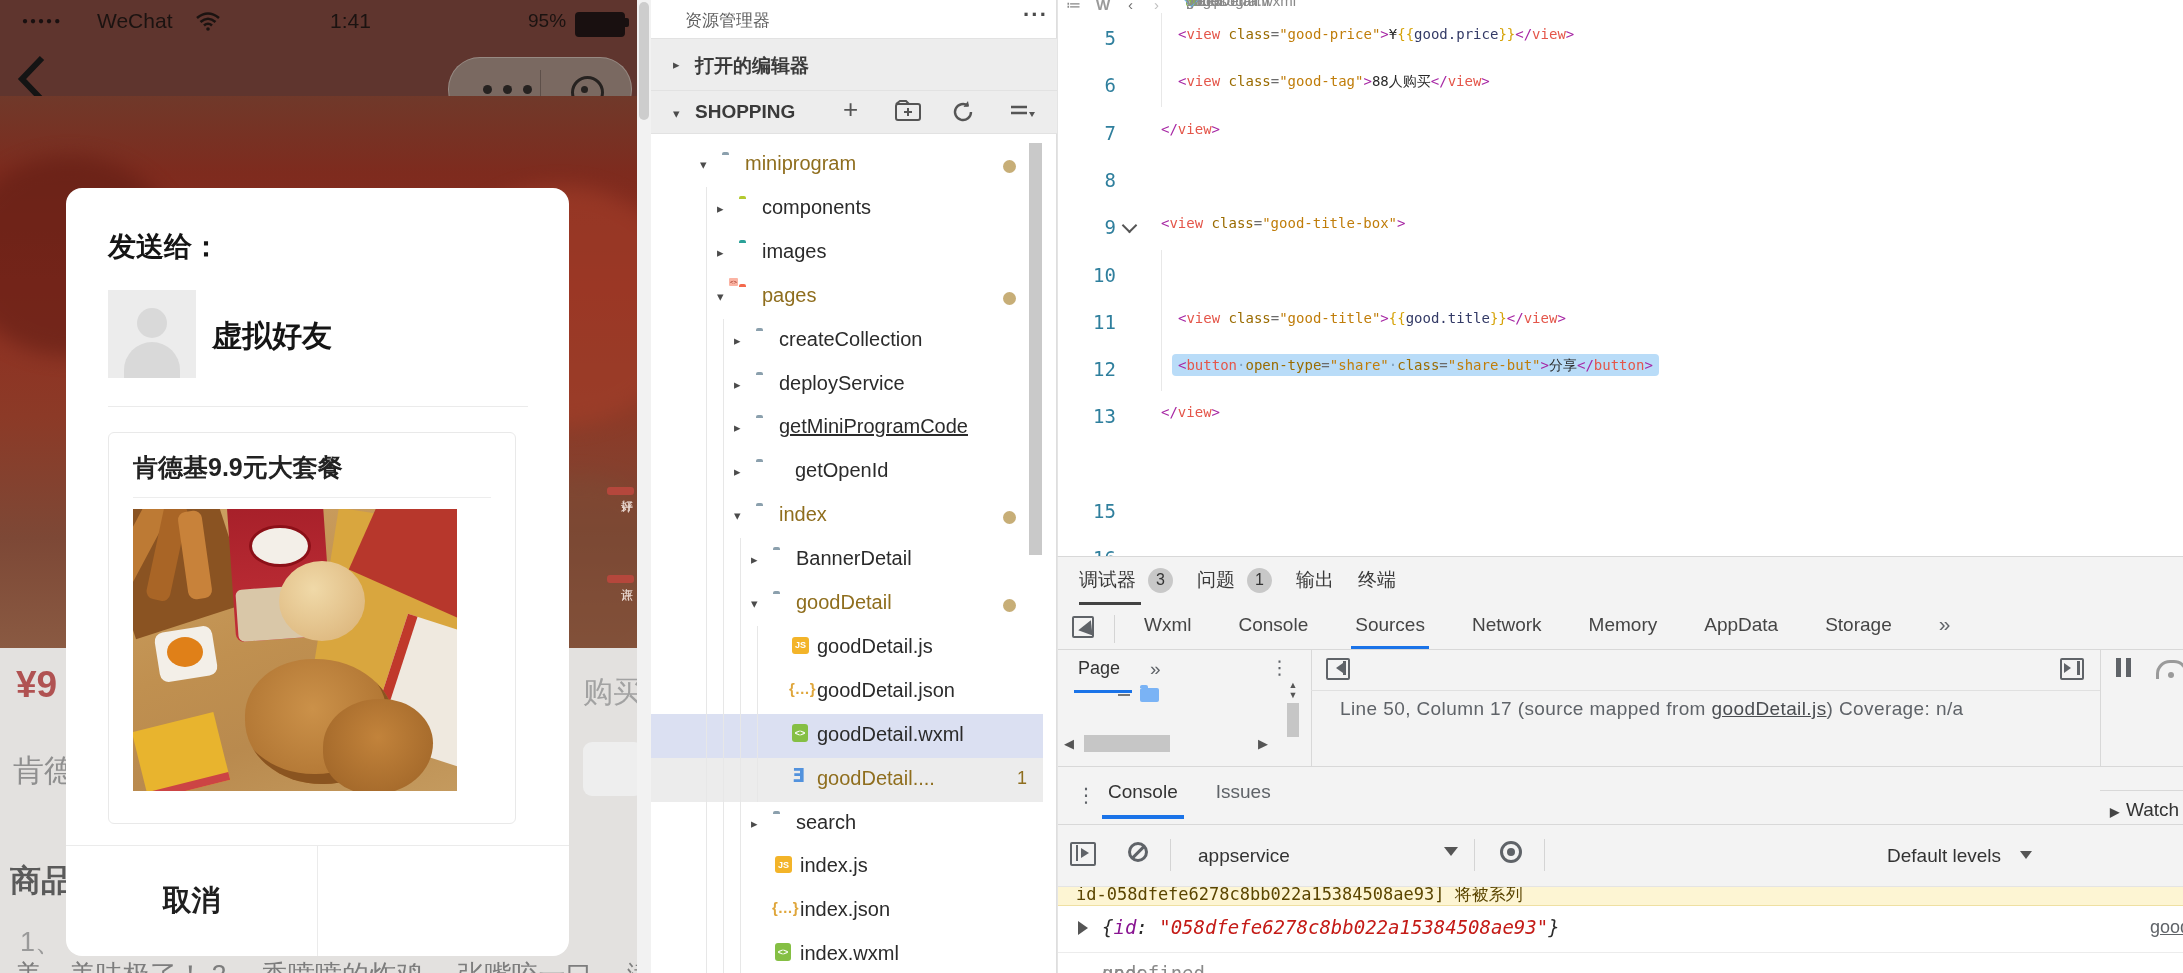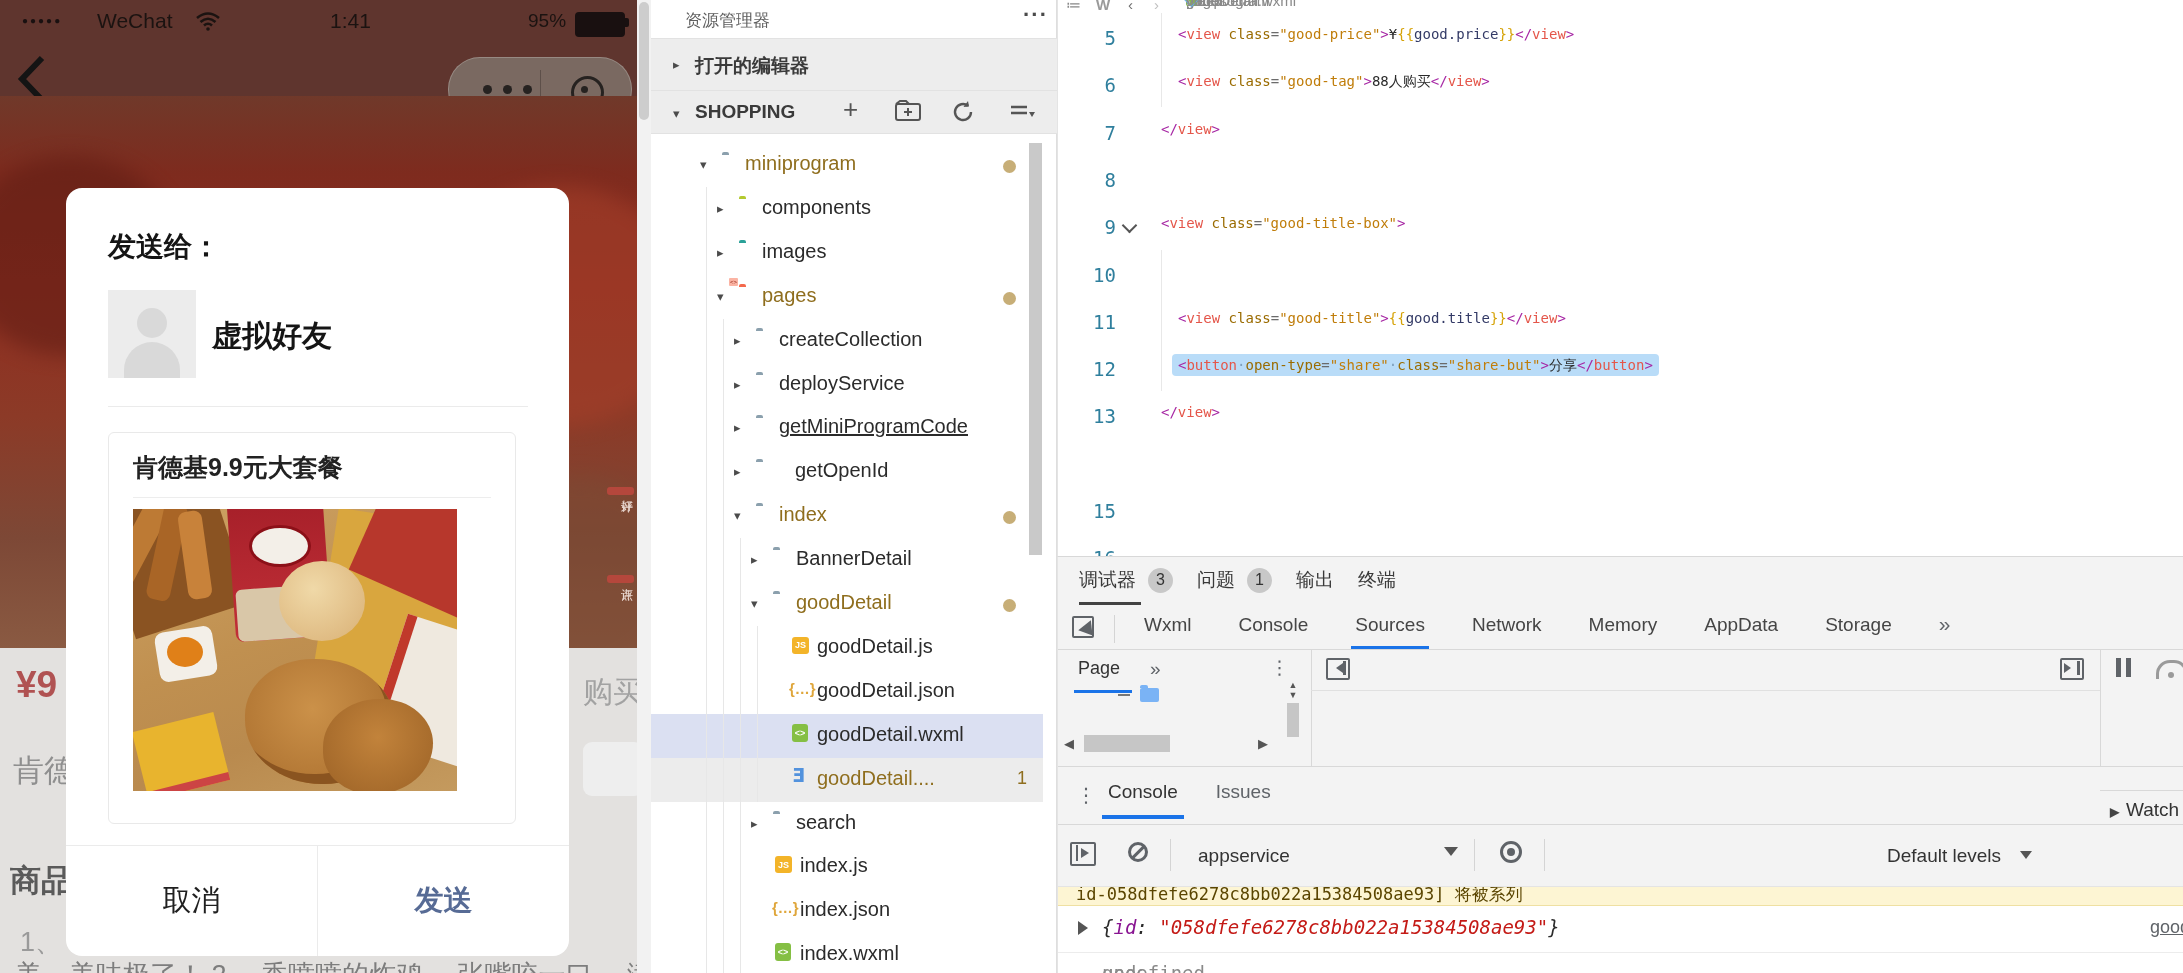--- a/index.html
+++ b/index.html
@@ -44,21 +44,21 @@
   .card{left:42px;top:244px;width:406px;height:390px;border:1px solid #e9e9e9;border-radius:6px;background:#fff;}
   .card-title{left:24px;top:18px;font-size:25px;font-weight:bold;color:#222;}
   .card-hr{left:24px;top:64px;width:358px;height:1px;background:#ededed;}
   .kfc{left:24px;top:76px;width:324px;height:282px;overflow:hidden;
        background:linear-gradient(160deg,#cda263 0%,#c09050 45%,#b98a4e 70%,#c49a5e 100%);}
   .kfc div{position:absolute;}
   .btn-hr{left:0;top:657px;width:503px;height:1px;background:#ebebeb;}
   .btn-vr{left:251px;top:657px;width:1px;height:111px;background:#ebebeb;}
   .dlg-btn{top:658px;width:251px;height:110px;display:flex;align-items:center;justify-content:center;
            font-size:29px;background:transparent;border:none;}
-  .dlg-cancel{left:0;color:#1f1f1f;font-weight:400;}
+  .dlg-cancel{left:0;color:#1f1f1f;font-weight:700;}
   .dlg-send{left:252px;color:#576b95;font-weight:600;}
 
   
   #explorer{left:637px;top:0;width:420px;height:973px;background:#ffffff;border-right:1px solid #dedede;box-sizing:border-box;}
   .ex-strip{left:0;top:0;width:14px;height:973px;background:#f2f2f2;}
   .ex-strip i{position:absolute;left:2px;top:2px;width:10px;height:118px;background:#cdcdcd;border-radius:5px;}
   .ex-head{left:14px;top:0;width:406px;height:38px;}
   .ex-title{left:34px;top:9px;font-size:17px;color:#5f5f5f;}
   .ex-menu{left:372px;top:2px;font-size:22px;color:#4a4a4a;letter-spacing:1px;font-weight:bold;}
   .ex-row{left:14px;width:406px;height:52px;background:#ededed;border-top:1px solid #e2e2e2;box-sizing:border-box;}
@@ -281,21 +281,20 @@
         <div style="left:24px;top:120px;width:58px;height:50px;background:#f3efe8;border-radius:9px;transform:rotate(-9deg);"></div>
         <div style="left:34px;top:128px;width:36px;height:30px;background:#e08018;border-radius:50%;"></div>
         <div style="left:112px;top:150px;width:150px;height:125px;background:radial-gradient(circle at 45% 40%,#cb9149,#a66a2a);border-radius:46% 54% 48% 52%;box-shadow:inset -8px -10px 0 #8a5420;"></div>
         <div style="left:190px;top:190px;width:110px;height:95px;background:radial-gradient(circle at 50% 40%,#c2833b,#9c6226);border-radius:52% 48% 55% 45%;"></div>
         <div style="left:6px;top:212px;width:84px;height:62px;background:#e8b42e;transform:rotate(-14deg);border-bottom:8px solid #c44;"></div>
       </div>
     </div>
     <div class="btn-hr abs"></div>
     <div class="btn-vr abs"></div>
     <button class="dlg-btn dlg-cancel abs">取消</button>
-    <button class="dlg-btn dlg-send abs">发送</button>
   </div>
 </div>
 
 <div id="explorer" class="abs">
   <div class="ex-strip abs">
       <i></i>
     </div>
   <div class="ex-head abs">
     <span class="ex-title abs">资源管理器</span>
     <span class="ex-menu abs">···</span>
@@ -524,20 +523,21 @@
     <span class="mini-hsb">
         <span class="la">◀</span>
         <i></i>
         <span class="ra">▶</span>
       </span>
     <span class="vdiv src-pane-div" style="background:#d8d8d8;"></span>
     <span class="nav-ic l" style="left:268px;top:8px;"></span>
     <span class="nav-ic r" style="left:1002px;top:8px;"></span>
     <span class="vdiv src-watch-div" style="background:#d8d8d8;"></span>
     <span class="vdiv" style="left:253px;top:40px;width:789px;height:1px;background:#e0e0e0;"></span>
+    <span class="src-status"><span>Line 50, Column 17 (source mapped from </span><u>goodDetail.js</u><span>) Coverage: n/a</span></span>
     <span class="pause-ic"></span>
     <span class="arc-ic">
         <i></i>
       </span>
     <span class="watch-hdr">
         <b>▶</b>
         <span>Watch</span>
       </span>
   </div>
 

